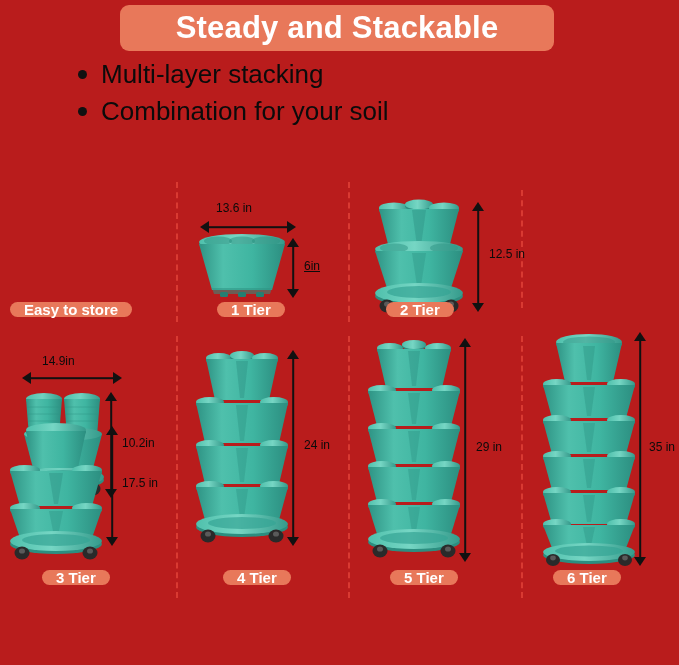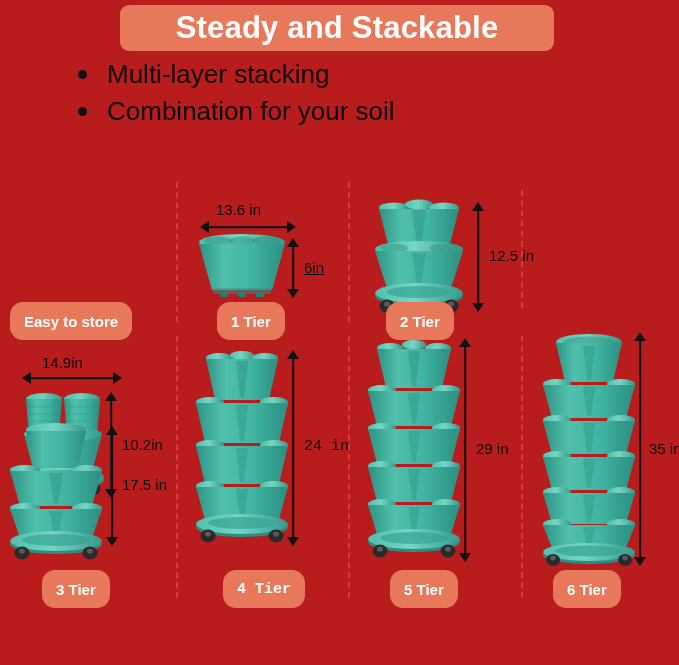--- a/index.html
+++ b/index.html
@@ -32,21 +32,21 @@
     white-space: nowrap;
   }
 
   .bullets {
     position: absolute;
     left: 78px; top: 58px;
     width: 520px;
   }
   .bullet-row {
     display: flex; align-items: baseline;
-    gap: 20px;
+    gap: 14px;
     margin-bottom: 4px;
   }
   .bullet-dot {
     width: 9px; height: 9px;
     background: #111;
     border-radius: 50%;
     flex: 0 0 auto;
     position: relative; top: -4px;
   }
   .bullet-text {
@@ -63,35 +63,35 @@
   }
 
   
   .panel { position: absolute; }
 
   
   .tier-badge {
     position: absolute;
     background: #E8785A;
     border-radius: 13px;
-    height: 38px;
+    height: 15px;
     display: flex; align-items: center; justify-content: center;
     padding: 0 14px;
   }
   .tier-badge .badge-text {
     color: #ffffff;
     font-size: 15px;
     font-weight: bold;
     white-space: nowrap;
   }
 
   
   .dim-label {
     position: absolute;
-    font-size: 15px;
+    font-size: 12px;
     color: #0b0b0b;
     white-space: nowrap;
   }
 
   
   .arrow-h, .arrow-v { position: absolute; }
   .arrow-h .shaft {
     position: absolute; left: 7px; right: 7px; top: 50%;
     height: 1.6px; background: #111; transform: translateY(-50%);
   }
@@ -397,21 +397,21 @@
         <ellipse cx="14" cy="131" rx="3" ry="2.6" fill="#5a5a5a"></ellipse>
         <ellipse cx="82" cy="131" rx="3" ry="2.6" fill="#5a5a5a"></ellipse>
       </svg>
     </div>
 
     <div class="tier-badge" style="left:42px; top:234px;">
       <span class="badge-text">3 Tier</span>
     </div>
   </div>
 
-  <div class="panel" style="left:176px; top:336px; width:172px; height:262px;font-family:Liberation Mono, monospace;">
+  <div class="panel" style="left:176px; top:336px; width:172px; height:262px;">
 
     <div class="arrow-v" style="left:110px; top:14px; width:14px; height:196px; position:absolute;">
       <span class="head up"></span>
       <span class="shaft"></span>
       <span class="head down"></span>
     </div>
     <div class="dim-label" style="left:128px; top:102px;">24 in</div>
 
     <div class="planter" style="left:18px; top:12px;">
       <svg width="96" height="200" viewBox="0 0 96 200">

